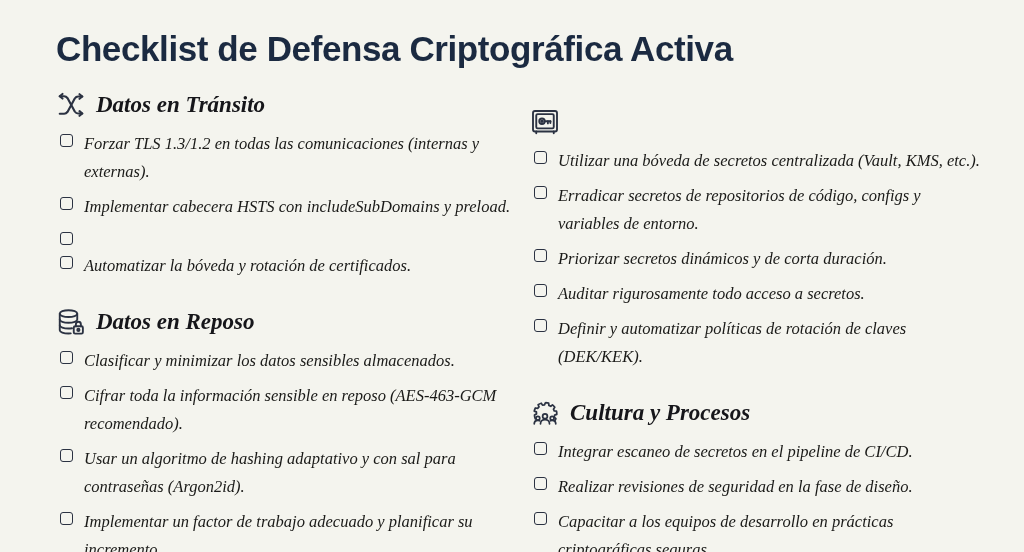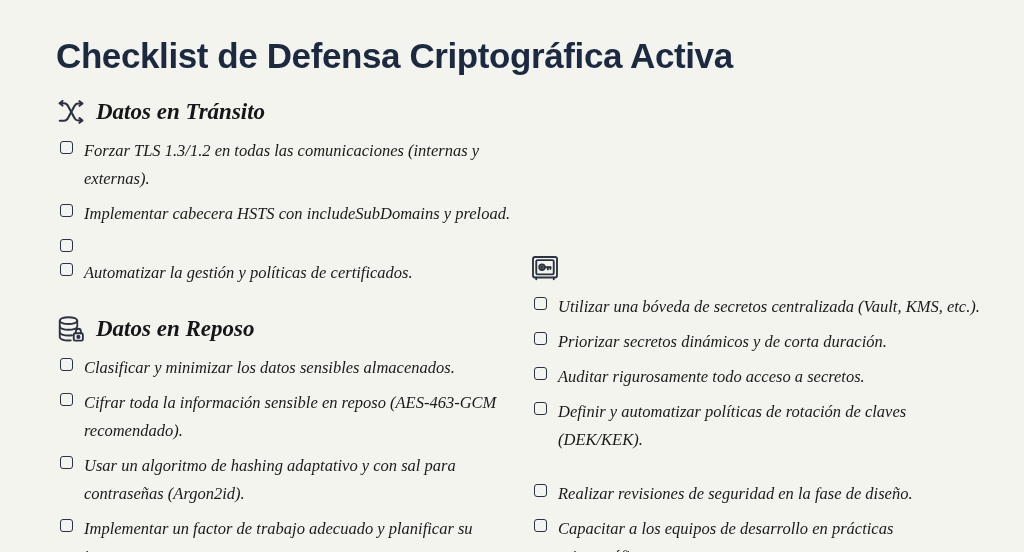--- a/index.html
+++ b/index.html
@@ -22,21 +22,21 @@
     box-sizing: border-box;
     padding: 30px 40px 10px 56px;
   }
   .page-title {
     font-family: "Liberation Sans", sans-serif;
     font-weight: bold;
     font-size: 35px;
     line-height: 1.1;
     letter-spacing: -0.4px;
     color: #1b2a41;
-    margin: 7px 0 20px 0;
+    margin: 0 0 20px 0;
     white-space: nowrap;
   }
   .columns {
     display: flex;
     align-items: flex-end;
     gap: 4px;
     font-style: italic;
   }
   .col-left  { width: 470px; flex: none; }
   .col-right { width: 458px; flex: none; }
@@ -130,21 +130,21 @@
           </li>
           <li>
             <span class="checkbox"></span>
             <span class="item-text">Implementar cabecera HSTS con includeSubDomains y preload.</span>
           </li>
           <li>
             <span class="checkbox"></span>
           </li>
           <li>
             <span class="checkbox"></span>
-            <span class="item-text">Automatizar la gestión y políticas de certificados.</span>
+            <span class="item-text">Automatizar la bóveda y rotación de certificados.</span>
           </li>
         </ul>
       </div>
 
       <div class="section">
         <div class="section-head">
           <span class="section-icon">
             <svg viewBox="0 0 24 24" fill="none" stroke="#2b3242" stroke-width="1.5" stroke-linecap="round" stroke-linejoin="round">
               <ellipse cx="10" cy="5.3" rx="7" ry="2.7"></ellipse>
               <path d="M3 5.3v4.6c0 1.5 3.1 2.7 7 2.7s7-1.2 7-2.7V5.3"></path>
@@ -197,35 +197,57 @@
             </svg>
           </span>
         </div>
         <ul class="checklist">
           <li>
             <span class="checkbox"></span>
             <span class="item-text">Utilizar una bóveda de secretos centralizada (Vault, KMS, etc.).</span>
           </li>
           <li>
             <span class="checkbox"></span>
+            <span class="item-text">Erradicar secretos de repositorios de código, configs y variables de entorno.</span>
+          </li>
+          <li>
+            <span class="checkbox"></span>
             <span class="item-text">Priorizar secretos dinámicos y de corta duración.</span>
           </li>
           <li>
             <span class="checkbox"></span>
             <span class="item-text">Auditar rigurosamente todo acceso a secretos.</span>
           </li>
           <li>
             <span class="checkbox"></span>
             <span class="item-text">Definir y automatizar políticas de rotación de claves (DEK/KEK).</span>
           </li>
         </ul>
       </div>
 
       <div class="section">
-        <ul class="checklist">
+        <div class="section-head">
+          <span class="section-icon">
+            <svg viewBox="0 0 24 24" fill="none" stroke="#2b3242" stroke-width="1.4" stroke-linecap="round" stroke-linejoin="round">
+              <path d="M4.2 16.6A8.4 8.4 0 0 1 3.6 13.6l1.6-.9-.1-1.6-1.7-.6a8.4 8.4 0 0 1 .9-2.5l1.8.3 1.1-1.2-.7-1.7A8.4 8.4 0 0 1 9 4.2l1 1.5 1.6-.2.7-1.7a8.4 8.4 0 0 1 2.6.3l.2 1.8 1.5.7 1.4-1.1a8.4 8.4 0 0 1 1.8 1.9l-1 1.5.6 1.5 1.8.1a8.4 8.4 0 0 1 .2 2.6l-1.7.6-.3 1.6 1.3 1.2a8.4 8.4 0 0 1-.9 1.7"></path>
+              <circle cx="12" cy="14.6" r="1.9"></circle>
+              <path d="M8.4 20.6c0-2 1.6-3.3 3.6-3.3s3.6 1.3 3.6 3.3"></path>
+              <circle cx="6.3" cy="16.1" r="1.5"></circle>
+              <path d="M3.4 20.6c0-1.6 1.3-2.7 2.9-2.7 .5 0 1 .1 1.4.3"></path>
+              <circle cx="17.7" cy="16.1" r="1.5"></circle>
+              <path d="M20.6 20.6c0-1.6-1.3-2.7-2.9-2.7-.5 0-1 .1-1.4.3"></path>
+            </svg>
+          </span>
+          <span class="section-title">Cultura y Procesos</span>
+        </div>
+        <ul class="checklist">
+          <li>
+            <span class="checkbox"></span>
+            <span class="item-text">Integrar escaneo de secretos en el pipeline de CI/CD.</span>
+          </li>
           <li>
             <span class="checkbox"></span>
             <span class="item-text">Realizar revisiones de seguridad en la fase de diseño.</span>
           </li>
           <li>
             <span class="checkbox"></span>
             <span class="item-text">Capacitar a los equipos de desarrollo en prácticas criptográficas seguras.</span>
           </li>
         </ul>
       </div>

